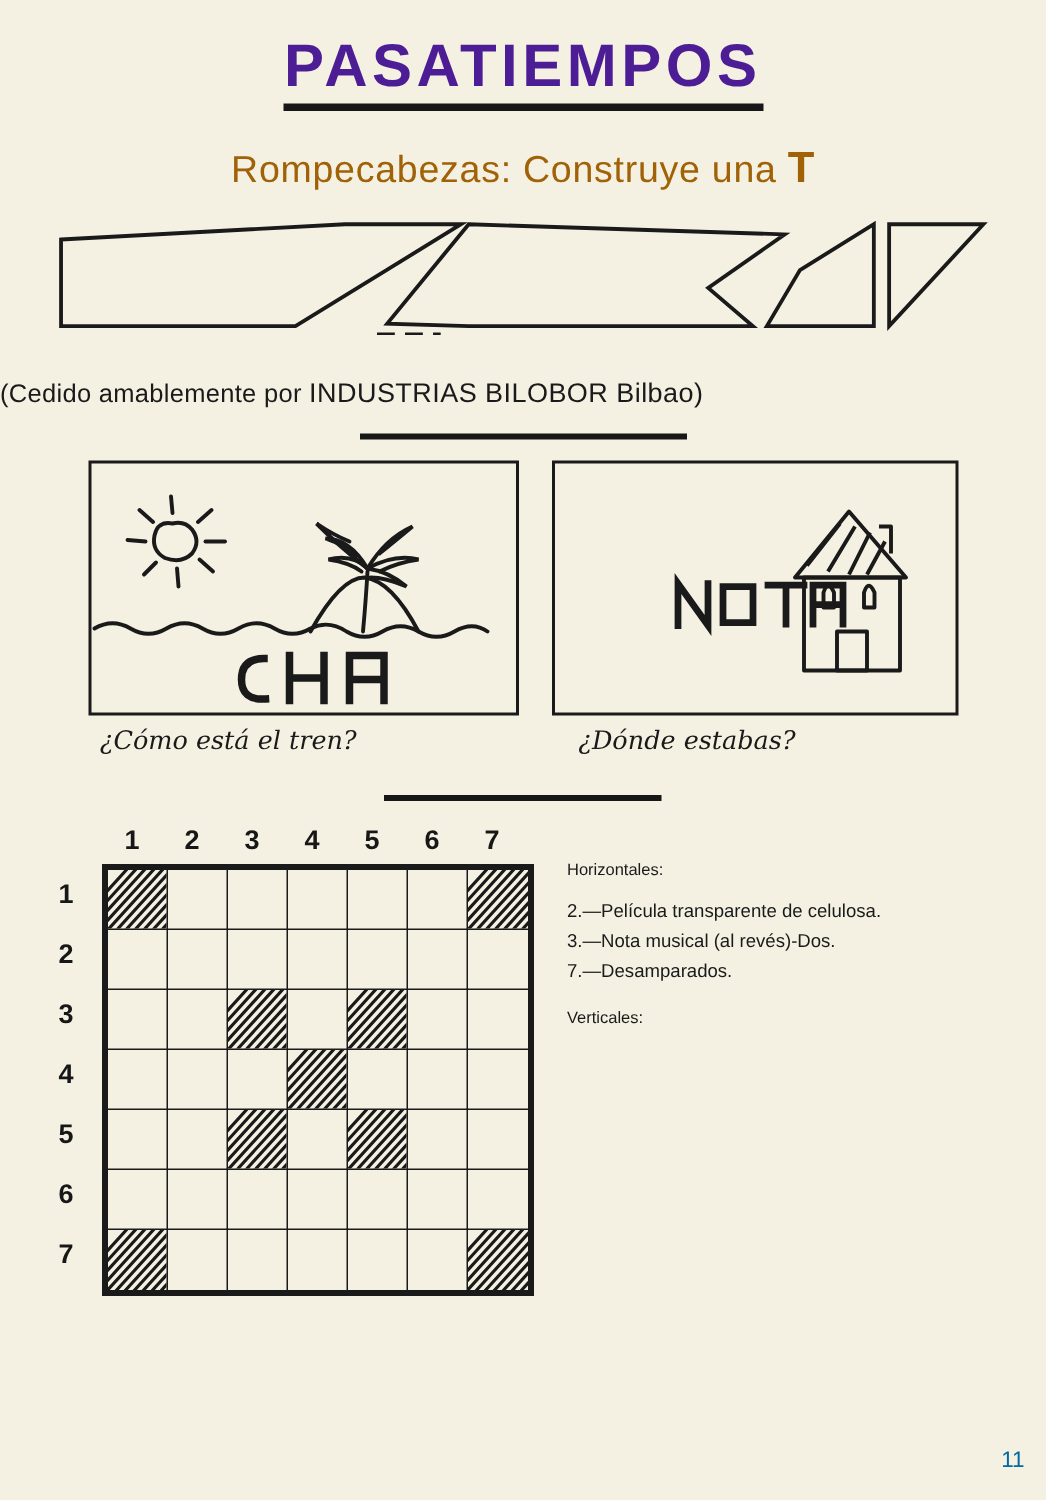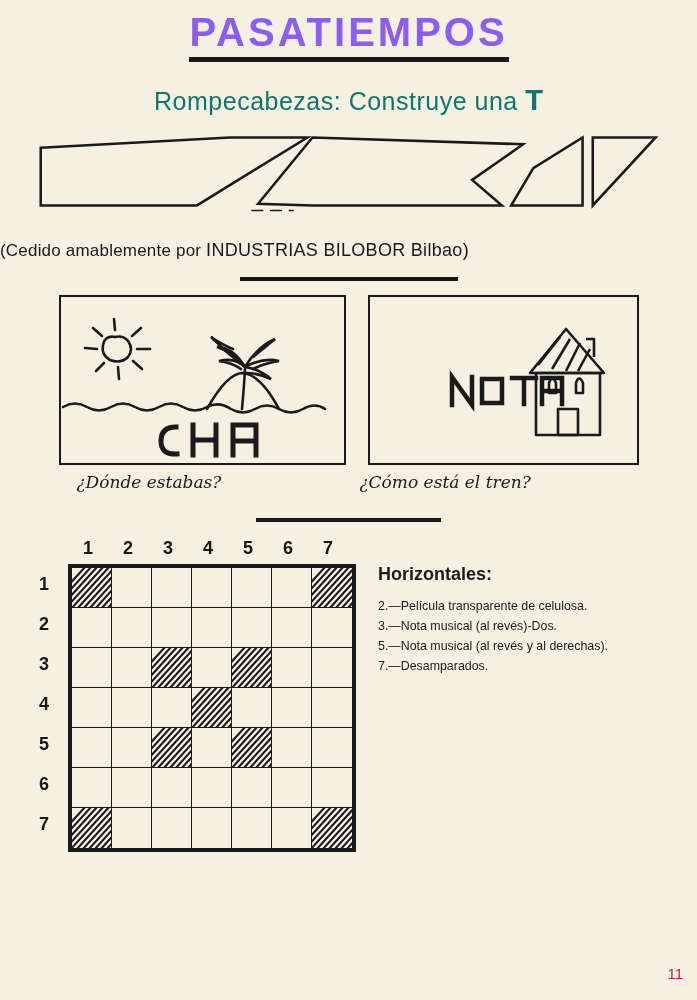--- a/index.html
+++ b/index.html
@@ -22,36 +22,36 @@
     box-sizing: border-box;
   }
 
   
   .main-title {
     text-align: center;
     font-size: 40px;
     font-weight: bold;
     letter-spacing: 3px;
     margin: 0;
-    padding-top: 12px;
+    padding-top: 24px;
     line-height: 1.0;
-    color: #8b5cf6;
+    color: #4c1d95;
   }
   .title-rule {
     width: 320px;
     height: 5px;
     background: #171717;
     margin: 5px auto 0 auto;
   }
   .subtitle {
     text-align: center;
     font-size: 25px;
     margin-top: 22px;
     letter-spacing: 0.5px;
-    color: #0f766e;
+    color: #a16207;
     font-weight: 400;
   }
   .subtitle .big-t {
     font-weight: bold;
     font-size: 29px;
     letter-spacing: 0;
   }
 
   .section-title {
     text-align: center;
@@ -178,33 +178,33 @@
   
   .clues {
     margin-left: 22px;
     padding-top: 22px;
     width: 290px;
     font-size: 12.4px;
     line-height: 1.62;
     color: #1a1a1a;
   }
   .clue-head {
-    font-weight: bold;
-    font-size: 18px;
+    font-weight: normal;
+    font-size: 11px;
     margin-bottom: 7px;
   }
   .clue-list { list-style: none; margin: 0; padding: 0; }
   .clue-list li { white-space: nowrap; }
   .clue-gap { height: 14px; }
   .page-number {
     position: absolute;
     right: 14px;
     bottom: 18px;
     font-size: 15px;
-    color: #be185d;
+    color: #0369a1;
   }
 </style>
 </head>
 <body>
 
 <div class="page">
 
   <h1 class="main-title">PASATIEMPOS</h1>
   <div class="title-rule"></div>
 
@@ -288,22 +288,22 @@
           <path d="M216,42 L224,42 L224,60"></path>
           <path d="M179,86 q3,-9 7,0 l0,10 l-7,0 Z"></path>
           <path d="M206,86 q3,-9 7,0 l0,10 l-7,0 Z"></path>
           <path d="M188,112 L208,112 L208,138 L188,138 Z"></path>
         </g>
       </svg>
     </div>
   </div>
 
   <div class="jero-captions">
+    <div class="jero-cap cap-left">¿Cómo está el tren?</div>
     <div class="jero-cap cap-right">¿Dónde estabas?</div>
-    <div class="jero-cap cap-left">¿Cómo está el tren?</div>
   </div>
 
   <div class="sec-cruci-head">
     <div class="section-rule rule-cruci"></div>
   </div>
 
   <div class="cruci-wrap">
 
     <div class="grid-block">
       <div class="col-heads" id="col-heads">
@@ -503,22 +503,22 @@
             </div>
           </div>
       </div>
     </div>
 
     <div class="clues">
       <div class="clue-head">Horizontales:</div>
       <ul class="clue-list" id="horiz-list">
           <li>2.—Película transparente de celulosa.</li>
           <li>3.—Nota musical (al revés)-Dos.</li>
-          <li>5.—Nota musical (al revés y al derechas).</li>
           <li>7.—Desamparados.</li>
         </ul>
       <div class="clue-gap"></div>
+      <div class="clue-head">Verticales:</div>
 
     </div>
   </div>
 
   <div class="page-number">11</div>
 </div>
 
 </body></html>

